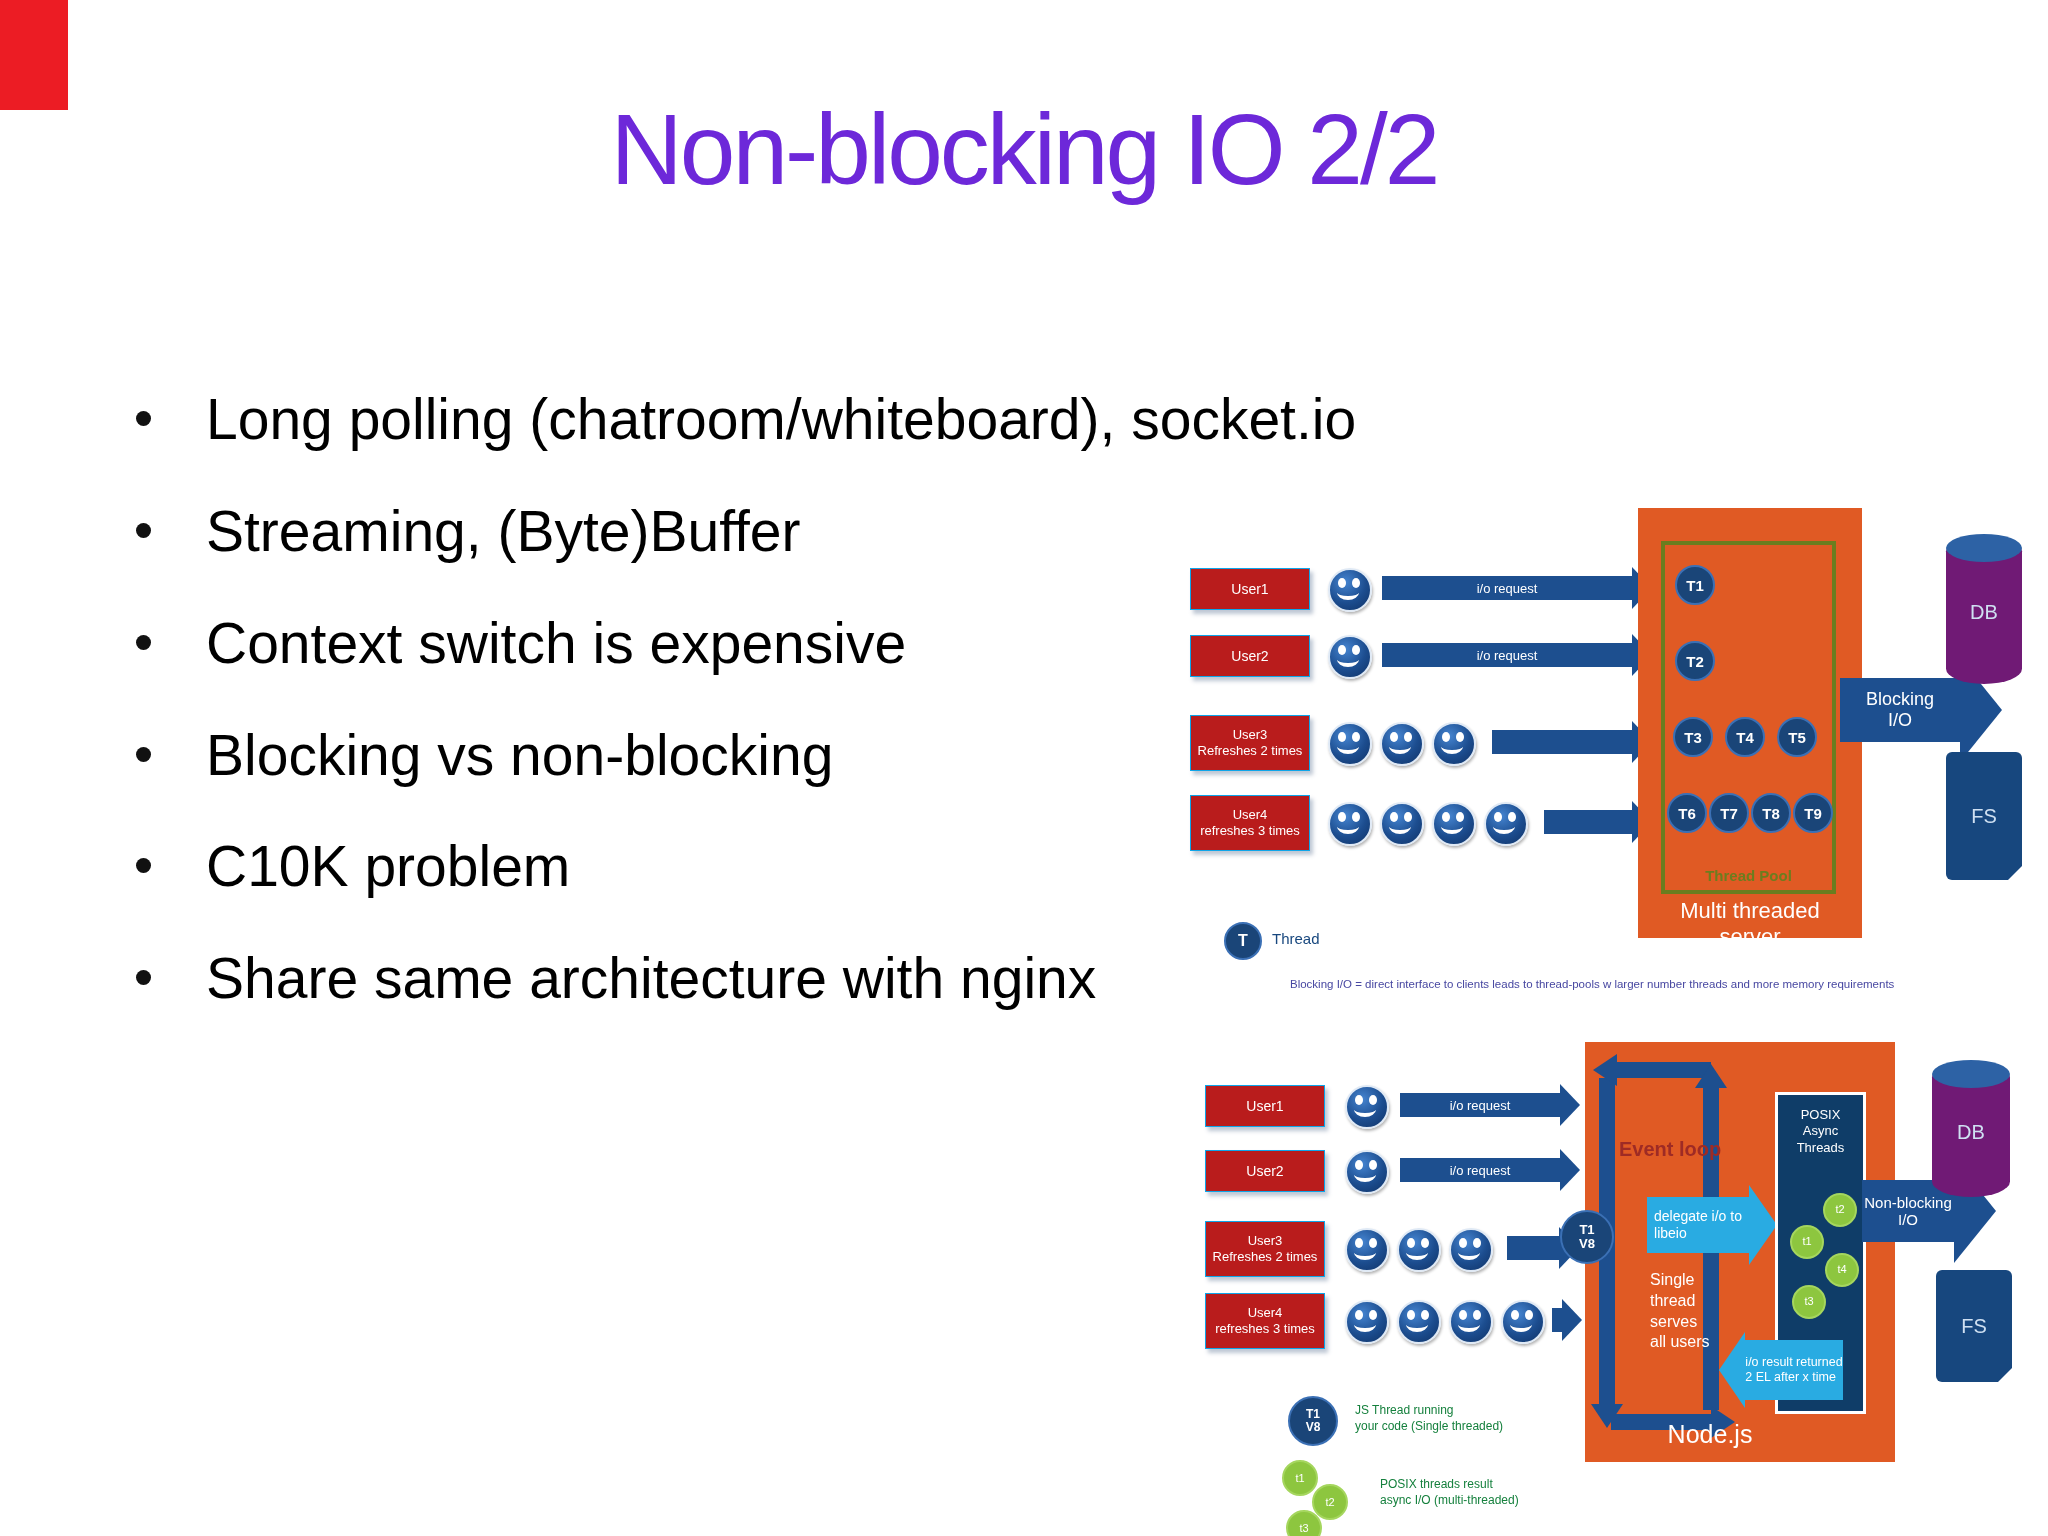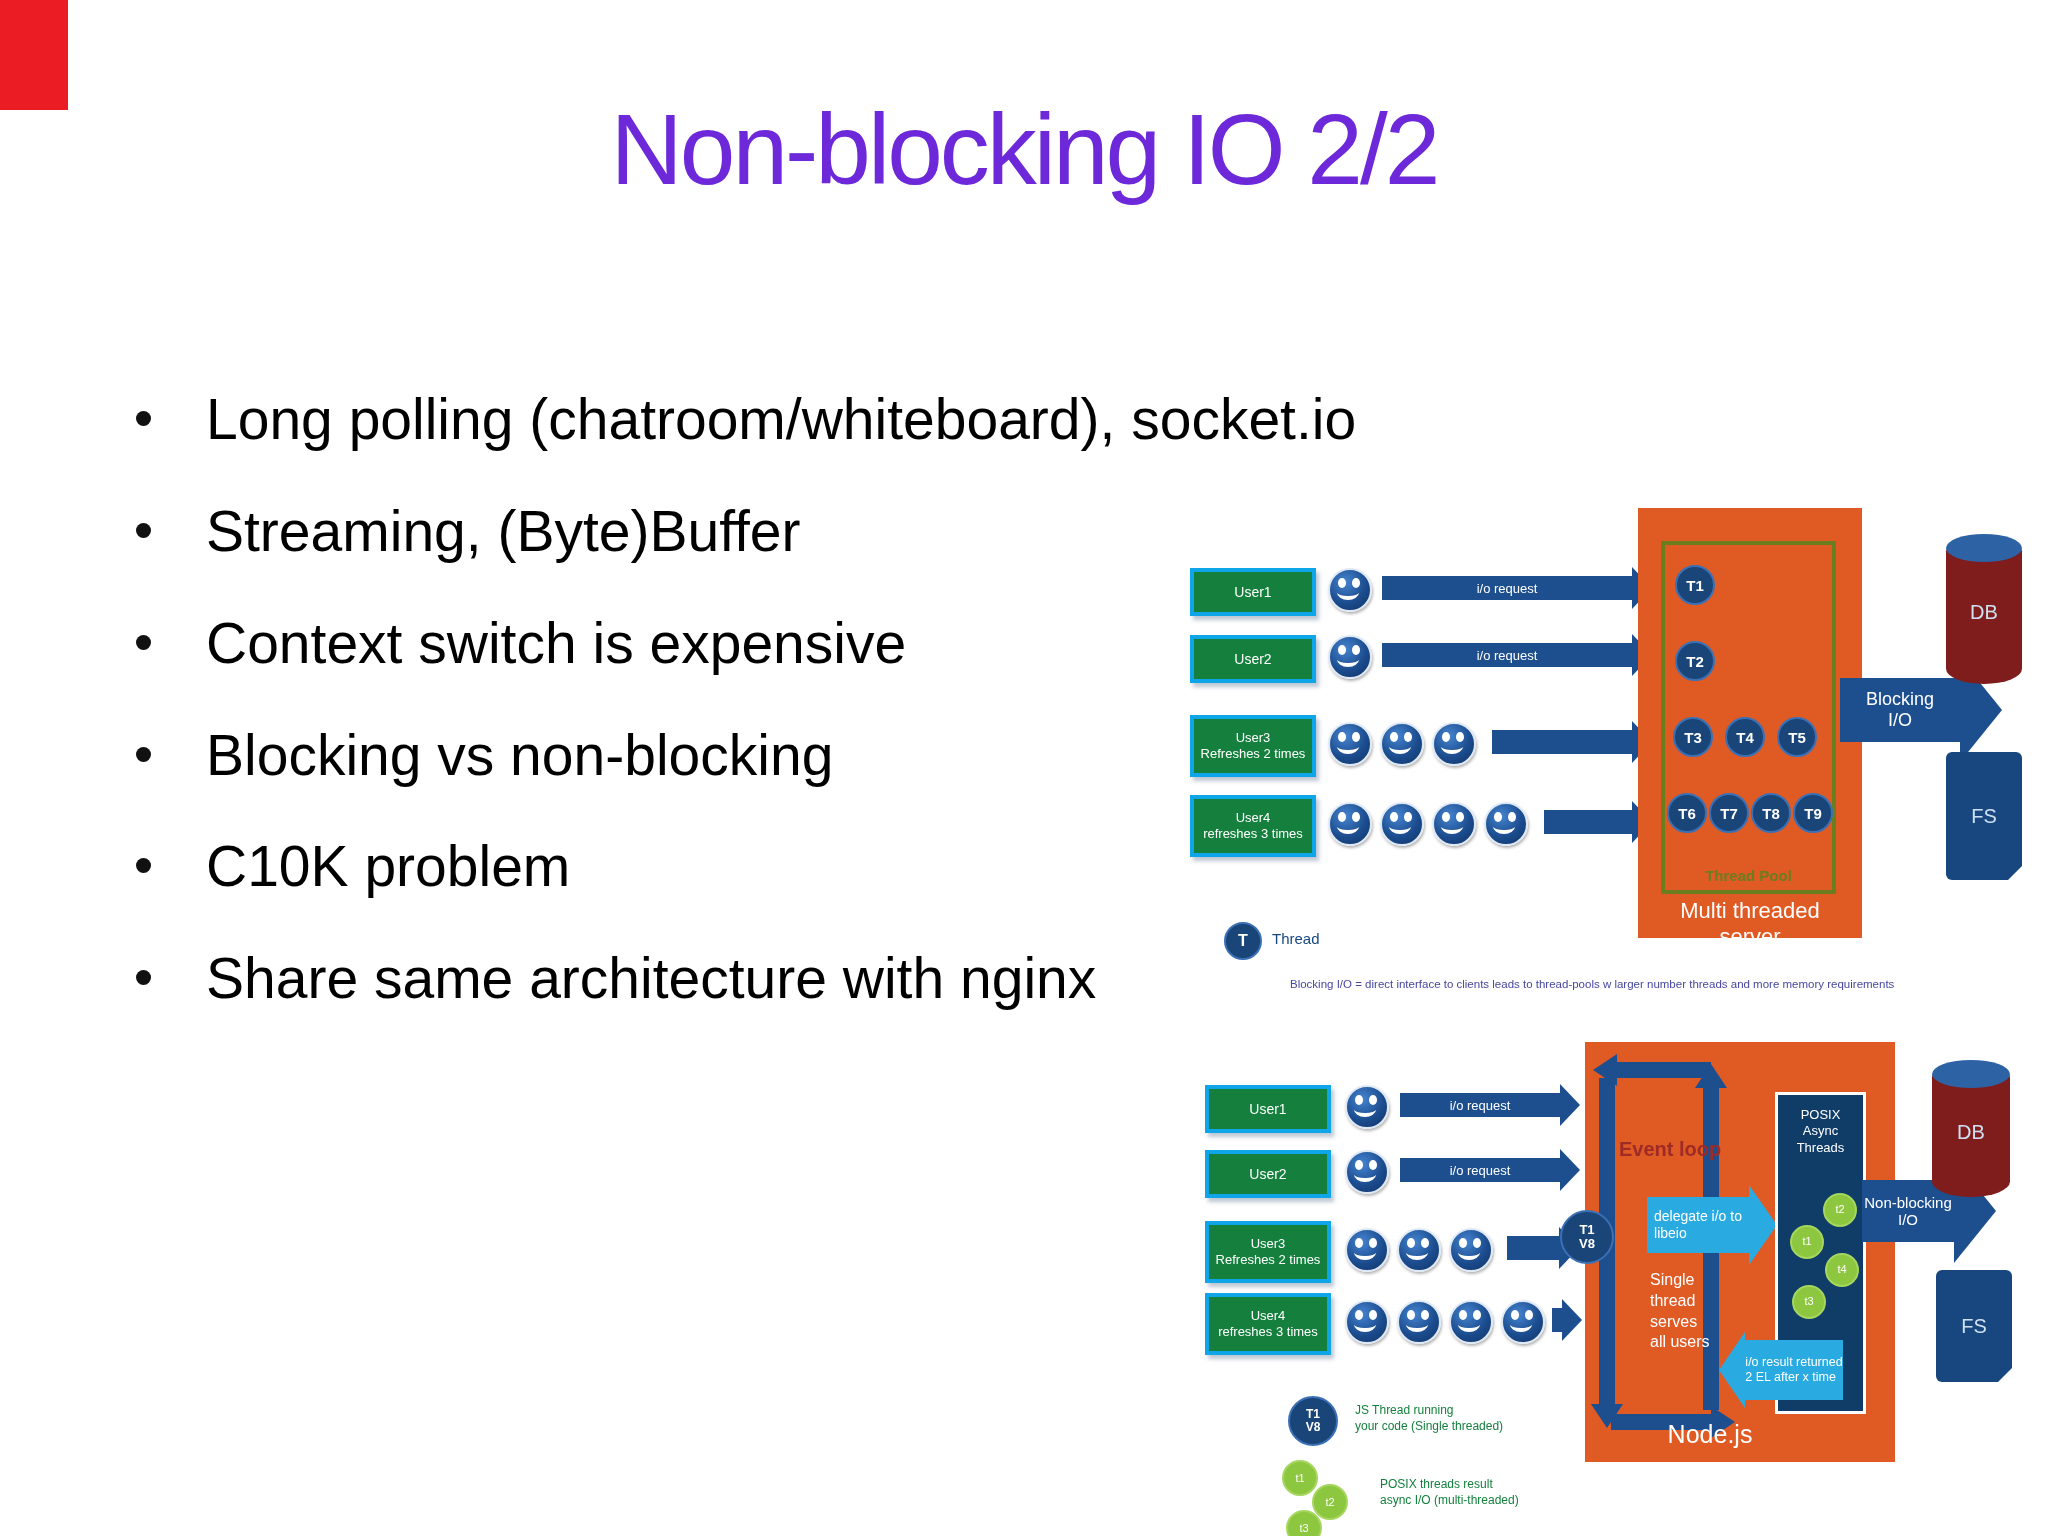--- a/index.html
+++ b/index.html
@@ -12,40 +12,40 @@
   .rec-marker{left:0;top:0;width:68px;height:110px;background:#ec1c24;}
 
   
   .title{left:0;top:92px;width:2048px;text-align:center;font-size:100px;letter-spacing:-3px;color:#6d28d9;}
   .bullets{left:130px;top:386px;width:1700px;list-style:none;margin:4px;padding:0;}
   .bullets li{position:relative;padding-left:72px;margin-bottom:52px;font-size:57px;line-height:1.05;white-space:nowrap;}
   .dot{position:absolute;left:2px;top:21px;width:15px;height:15px;border-radius:50%;background:#111;}
 
   
   .panel{background:#fff;}
-  .ubox{position:absolute;width:118px;background:#15803d;color:#fff;text-align:center;
+  .ubox{position:absolute;width:118px;background:#b91c1c;color:#fff;text-align:center;
         font-size:13px;line-height:1.2;display:flex;align-items:center;justify-content:center;
-        box-shadow:3px 4px 4px rgba(110,130,160,.45);border:4px solid #0ea5e9;}
+        box-shadow:3px 4px 4px rgba(110,130,160,.45);border:1px solid #0ea5e9;}
   .h40{height:40px;font-size:14px;} .h54{height:54px;}
   .smiley{position:absolute;width:40px;height:40px;border-radius:50%;
         background:radial-gradient(circle at 38% 30%,#4584d0 0%,#1c4d8f 55%,#0f3266 100%);
         border:2px solid #dfe9f5;box-shadow:1px 2px 3px rgba(0,0,0,.3);}
   .smiley::before{content:'';position:absolute;left:8px;top:8px;width:8px;height:10px;border-radius:50%;
         background:#fff;box-shadow:14px 0 0 #fff;}
   .smiley::after{content:'';position:absolute;left:7px;top:13px;width:22px;height:13px;
         border-radius:0 0 22px 22px / 0 0 15px 15px;border-bottom:4px solid #fff;}
   .arr{position:absolute;height:24px;background:#1d4f8f;color:#fff;font-size:13px;
         display:flex;align-items:center;justify-content:center;}
   .arr::after{content:'';position:absolute;left:100%;top:50%;transform:translateY(-50%);
         width:0;height:0;border-left:20px solid #1d4f8f;border-top:21px solid transparent;border-bottom:21px solid transparent;}
   .bigarr{position:absolute;background:#1d4f8f;color:#fff;display:flex;align-items:center;
         justify-content:center;text-align:center;line-height:1.15;}
   .bigarr::after{content:'';position:absolute;left:100%;top:50%;transform:translateY(-50%);
         width:0;height:0;border-left:42px solid #1d4f8f;border-top:52px solid transparent;border-bottom:52px solid transparent;}
-  .cyl{position:absolute;background:#7f1d1d;border-radius:40px / 16px;color:#cfe0f2;
+  .cyl{position:absolute;background:#701a75;border-radius:40px / 16px;color:#cfe0f2;
         text-align:center;font-size:20px;}
   .cyl::before{content:'';position:absolute;top:-2px;left:0;right:0;height:28px;border-radius:50%;background:#2d62a5;}
   .cyl span{position:relative;top:44%;}
   .doc{position:absolute;background:#17477e;border-radius:6px;color:#cfe0f2;text-align:center;font-size:20px;
         display:flex;align-items:center;justify-content:center;}
   .doc::after{content:'';position:absolute;right:-1px;bottom:-1px;width:0;height:0;
         border-bottom:16px solid #fff;border-left:16px solid transparent;}
   .tcircle{position:absolute;border-radius:50%;background:#1a4578;color:#fff;font-weight:bold;
         display:flex;align-items:center;justify-content:center;border:2px solid #3b70b5;}
   .gcircle{position:absolute;border-radius:50%;background:#8dc63f;color:#fff;

